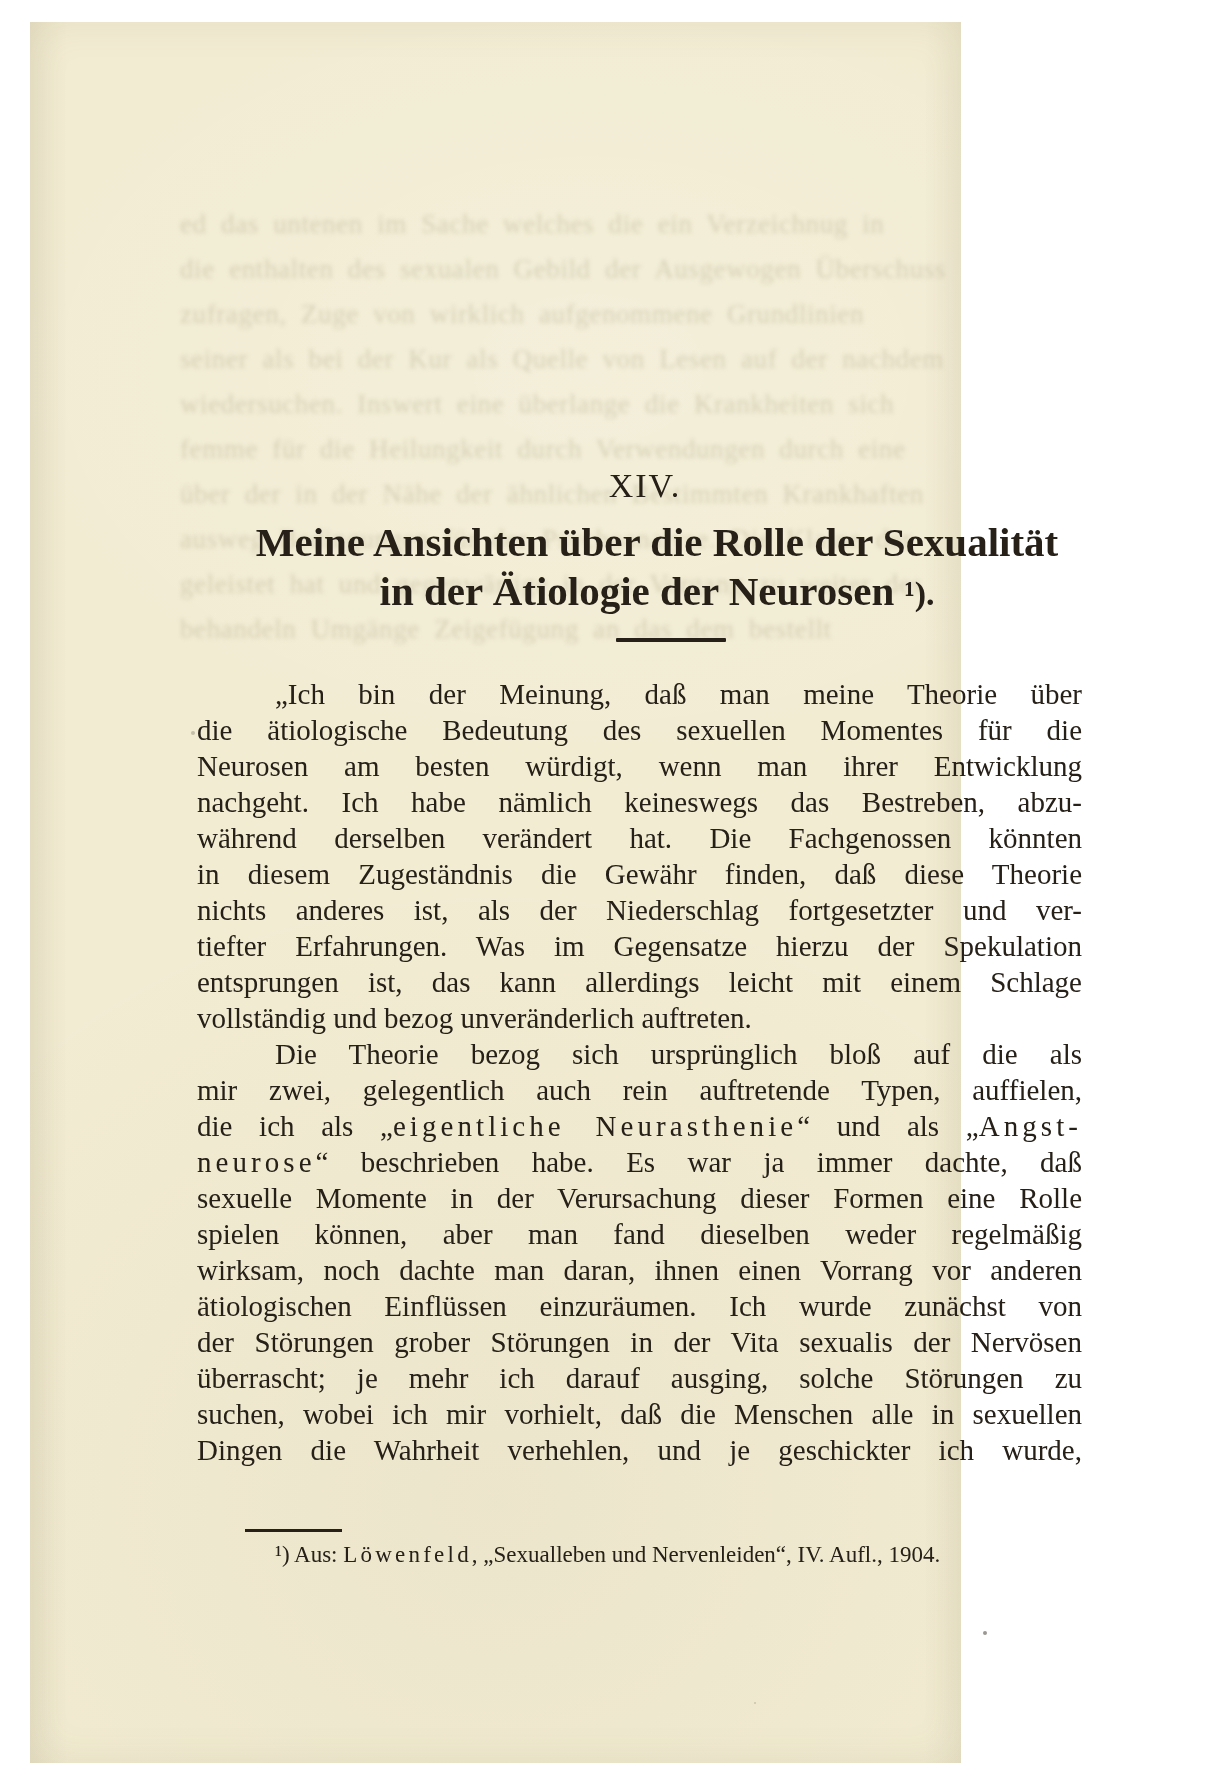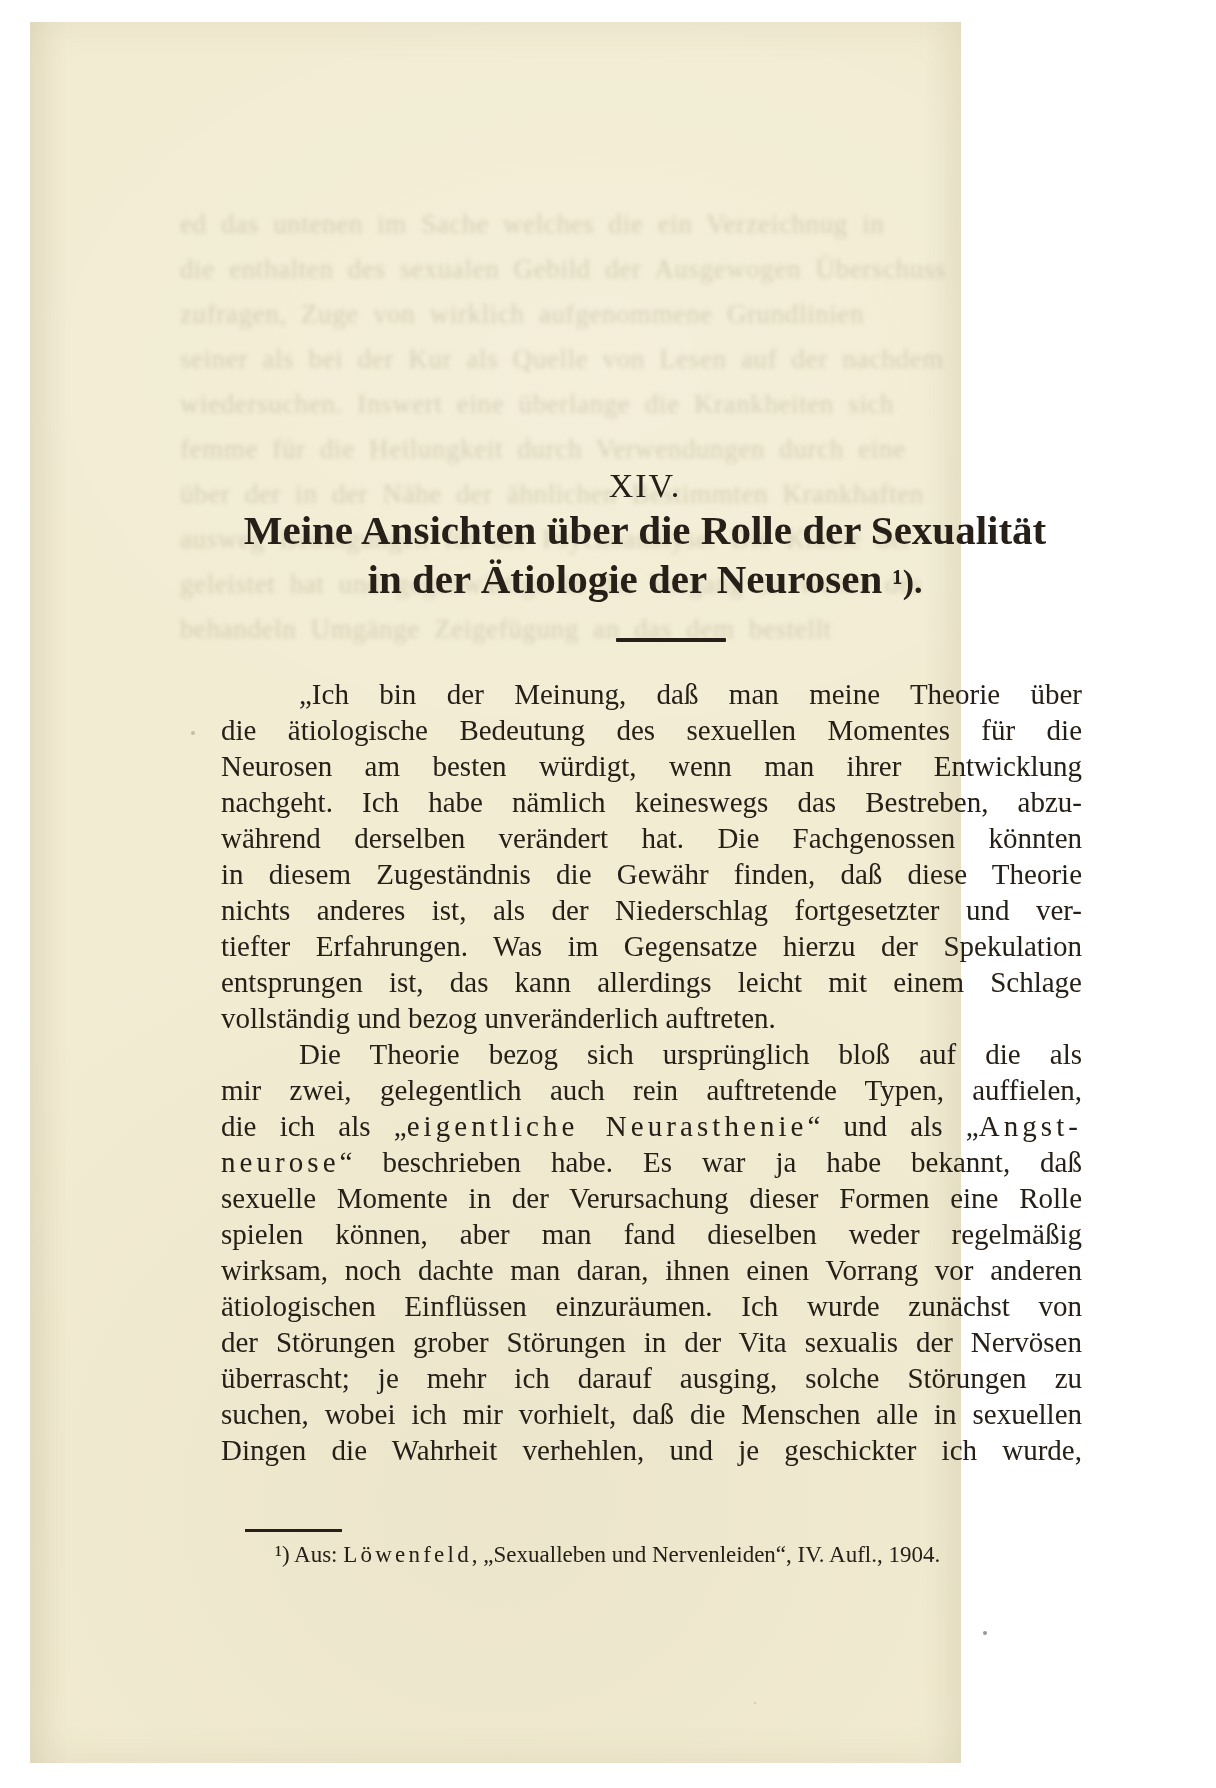--- a/index.html
+++ b/index.html
@@ -47,21 +47,21 @@
     top:444px;left:170px;width:890px;
     z-index:2;
     text-align:center;
     font-size:34px;
     line-height:40px;
     color:var(--ink);
     letter-spacing:2px;
   }
   .title{
     position:absolute;
-    margin:0;
+    margin:12px;
     top:484px;left:142px;width:946px;
     z-index:2;
     text-align:center;
     font-size:41px;
     line-height:49px;
     font-weight:bold;
     color:var(--ink);
   }
   .title .ref{font-size:34px;}
   .divider{
@@ -78,21 +78,20 @@
     font-size:29px;
     line-height:36px;
     color:var(--ink);
   }
   .line{
     height:36px;
     text-align:justify;
     text-align-last:justify;
     text-justify:inter-word;
     white-space:nowrap;
-    margin-left:24px;
   }
   .line.indent{padding-left:78px;}
   .line.last{text-align-last:left;}
   .sp{letter-spacing:0.14em;text-align:right;}
   .fn-rule{
     position:absolute;
     top:1507px;left:215px;width:97px;height:3px;
     z-index:2;
     background:var(--ink);
   }
@@ -143,21 +142,21 @@
       <div class="line"><span>nachgeht. Ich habe nämlich keineswegs das Bestreben, abzu-</span></div>
       <div class="line"><span>während derselben verändert hat. Die Fachgenossen könnten</span></div>
       <div class="line"><span>in diesem Zugeständnis die Gewähr finden, daß diese Theorie</span></div>
       <div class="line"><span>nichts anderes ist, als der Niederschlag fortgesetzter und ver-</span></div>
       <div class="line"><span>tiefter Erfahrungen. Was im Gegensatze hierzu der Spekulation</span></div>
       <div class="line"><span>entsprungen ist, das kann allerdings leicht mit einem Schlage</span></div>
       <div class="line last"><span>vollständig und bezog unveränderlich auftreten.</span></div>
       <div class="line indent"><span>Die Theorie bezog sich ursprünglich bloß auf die als</span></div>
       <div class="line"><span>mir zwei, gelegentlich auch rein auftretende Typen, auffielen,</span></div>
       <div class="line"><span>die ich als „</span><span class="sp">eigentliche Neurasthenie</span><span>“ und als „</span><span class="sp">Angst-</span></div>
-      <div class="line"><span class="sp">neurose</span><span>“ beschrieben habe. Es war ja habe bekannt, daß</span></div>
+      <div class="line"><span class="sp">neurose</span><span>“ beschrieben habe. Es war ja immer dachte, daß</span></div>
       <div class="line"><span>sexuelle Momente in der Verursachung dieser Formen eine Rolle</span></div>
       <div class="line"><span>spielen können, aber man fand dieselben weder regelmäßig</span></div>
       <div class="line"><span>wirksam, noch dachte man daran, ihnen einen Vorrang vor anderen</span></div>
       <div class="line"><span>ätiologischen Einflüssen einzuräumen. Ich wurde zunächst von</span></div>
       <div class="line"><span>der Störungen grober Störungen in der Vita sexualis der Nervösen</span></div>
       <div class="line"><span>überrascht; je mehr ich darauf ausging, solche Störungen zu</span></div>
       <div class="line"><span>suchen, wobei ich mir vorhielt, daß die Menschen alle in sexuellen</span></div>
       <div class="line"><span>Dingen die Wahrheit verhehlen, und je geschickter ich wurde,</span></div>
     </div>
 

